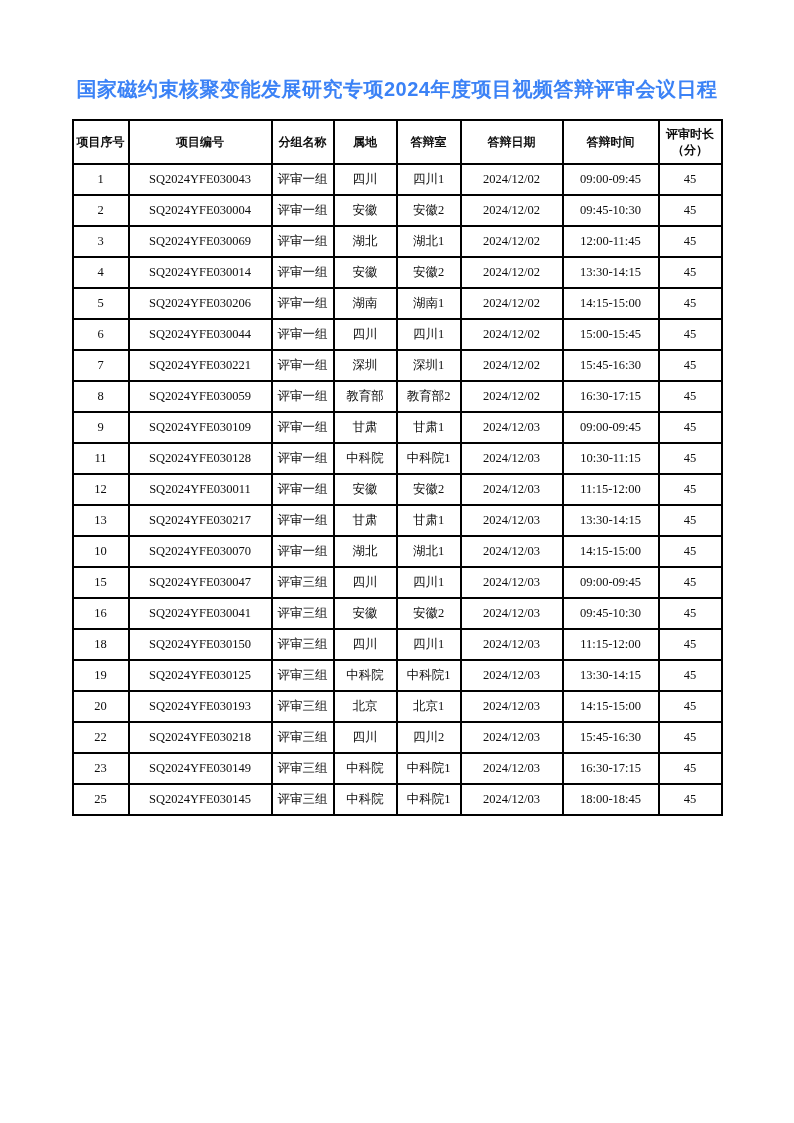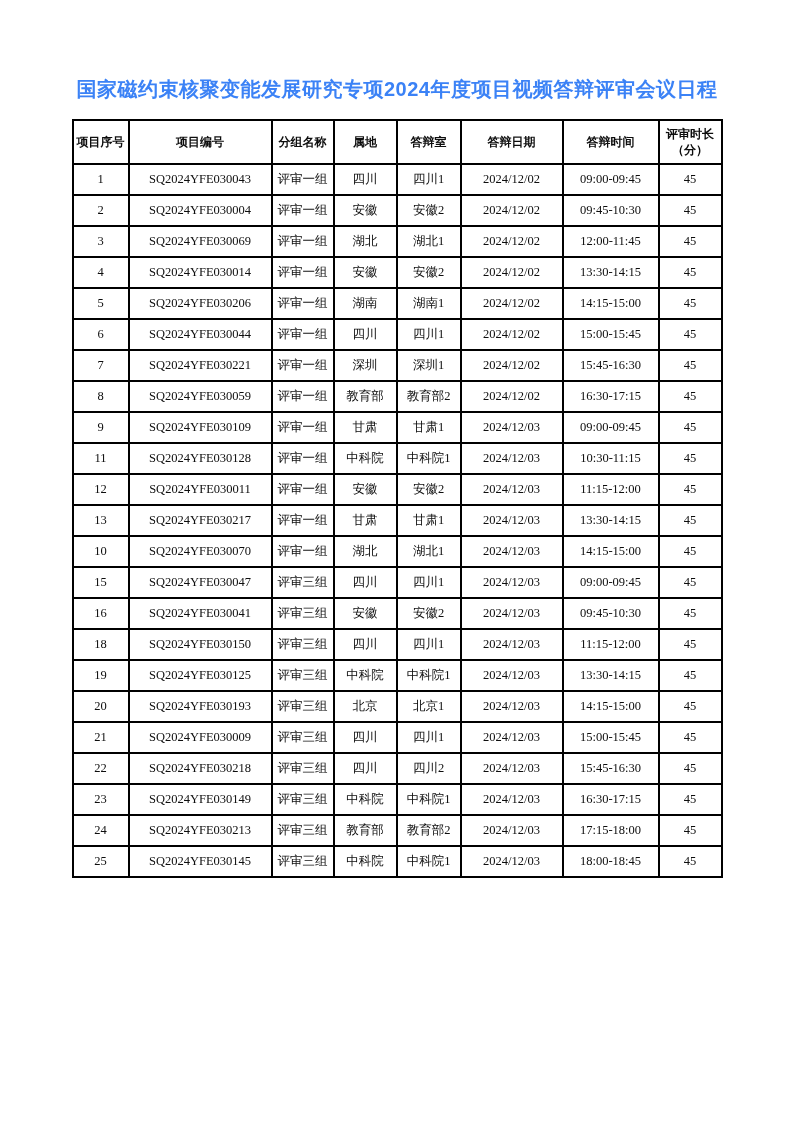--- a/index.html
+++ b/index.html
@@ -272,57 +272,37 @@
           <td>20</td>
           <td>SQ2024YFE030193</td>
           <td>评审三组</td>
           <td>北京</td>
           <td>北京1</td>
           <td>2024/12/03</td>
           <td>14:15-15:00</td>
           <td>45</td>
         </tr>
         <tr>
-          <td>21</td>
-          <td>SQ2024YFE030009</td>
-          <td>评审三组</td>
-          <td>四川</td>
-          <td>四川1</td>
-          <td>2024/12/03</td>
-          <td>15:00-15:45</td>
-          <td>45</td>
-        </tr>
-        <tr>
           <td>22</td>
           <td>SQ2024YFE030218</td>
           <td>评审三组</td>
           <td>四川</td>
           <td>四川2</td>
           <td>2024/12/03</td>
           <td>15:45-16:30</td>
           <td>45</td>
         </tr>
         <tr>
           <td>23</td>
           <td>SQ2024YFE030149</td>
           <td>评审三组</td>
           <td>中科院</td>
           <td>中科院1</td>
           <td>2024/12/03</td>
           <td>16:30-17:15</td>
-          <td>45</td>
-        </tr>
-        <tr>
-          <td>24</td>
-          <td>SQ2024YFE030213</td>
-          <td>评审三组</td>
-          <td>教育部</td>
-          <td>教育部2</td>
-          <td>2024/12/03</td>
-          <td>17:15-18:00</td>
           <td>45</td>
         </tr>
         <tr>
           <td>25</td>
           <td>SQ2024YFE030145</td>
           <td>评审三组</td>
           <td>中科院</td>
           <td>中科院1</td>
           <td>2024/12/03</td>
           <td>18:00-18:45</td>

